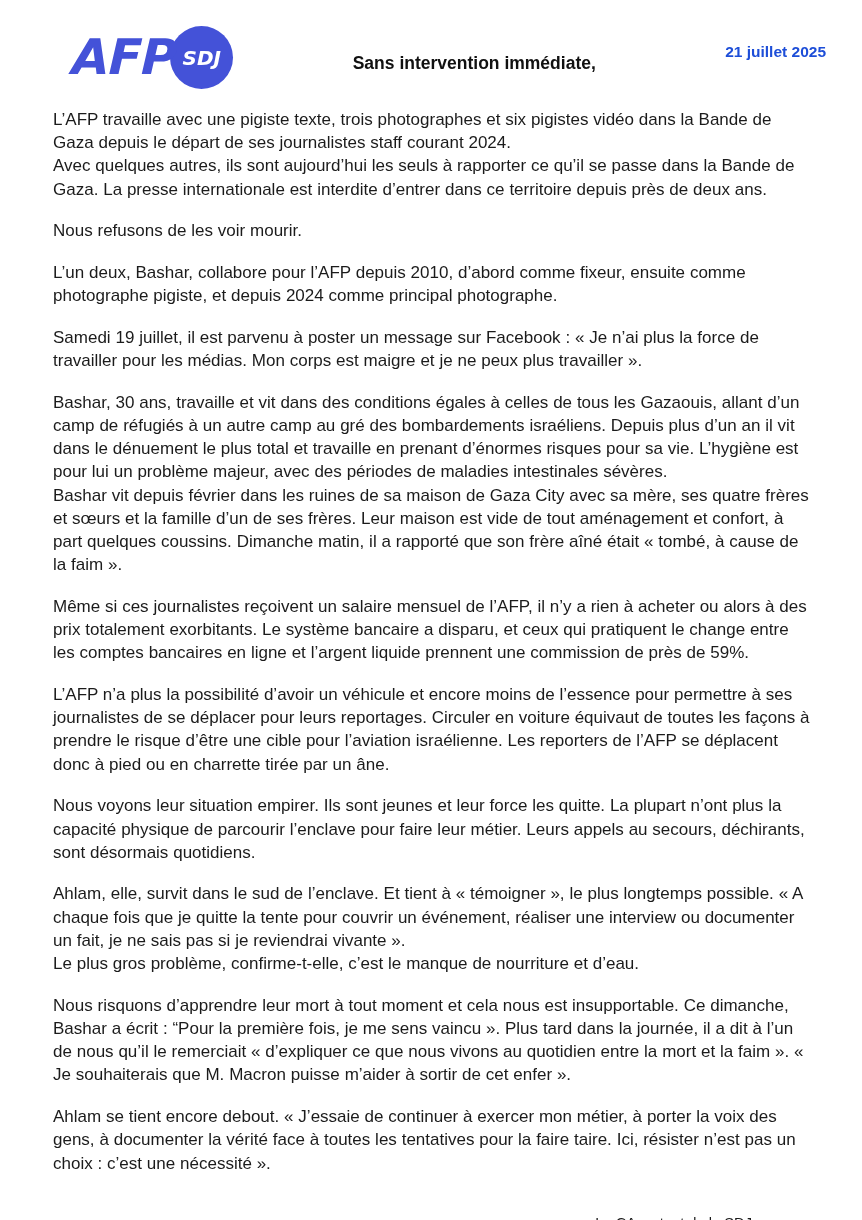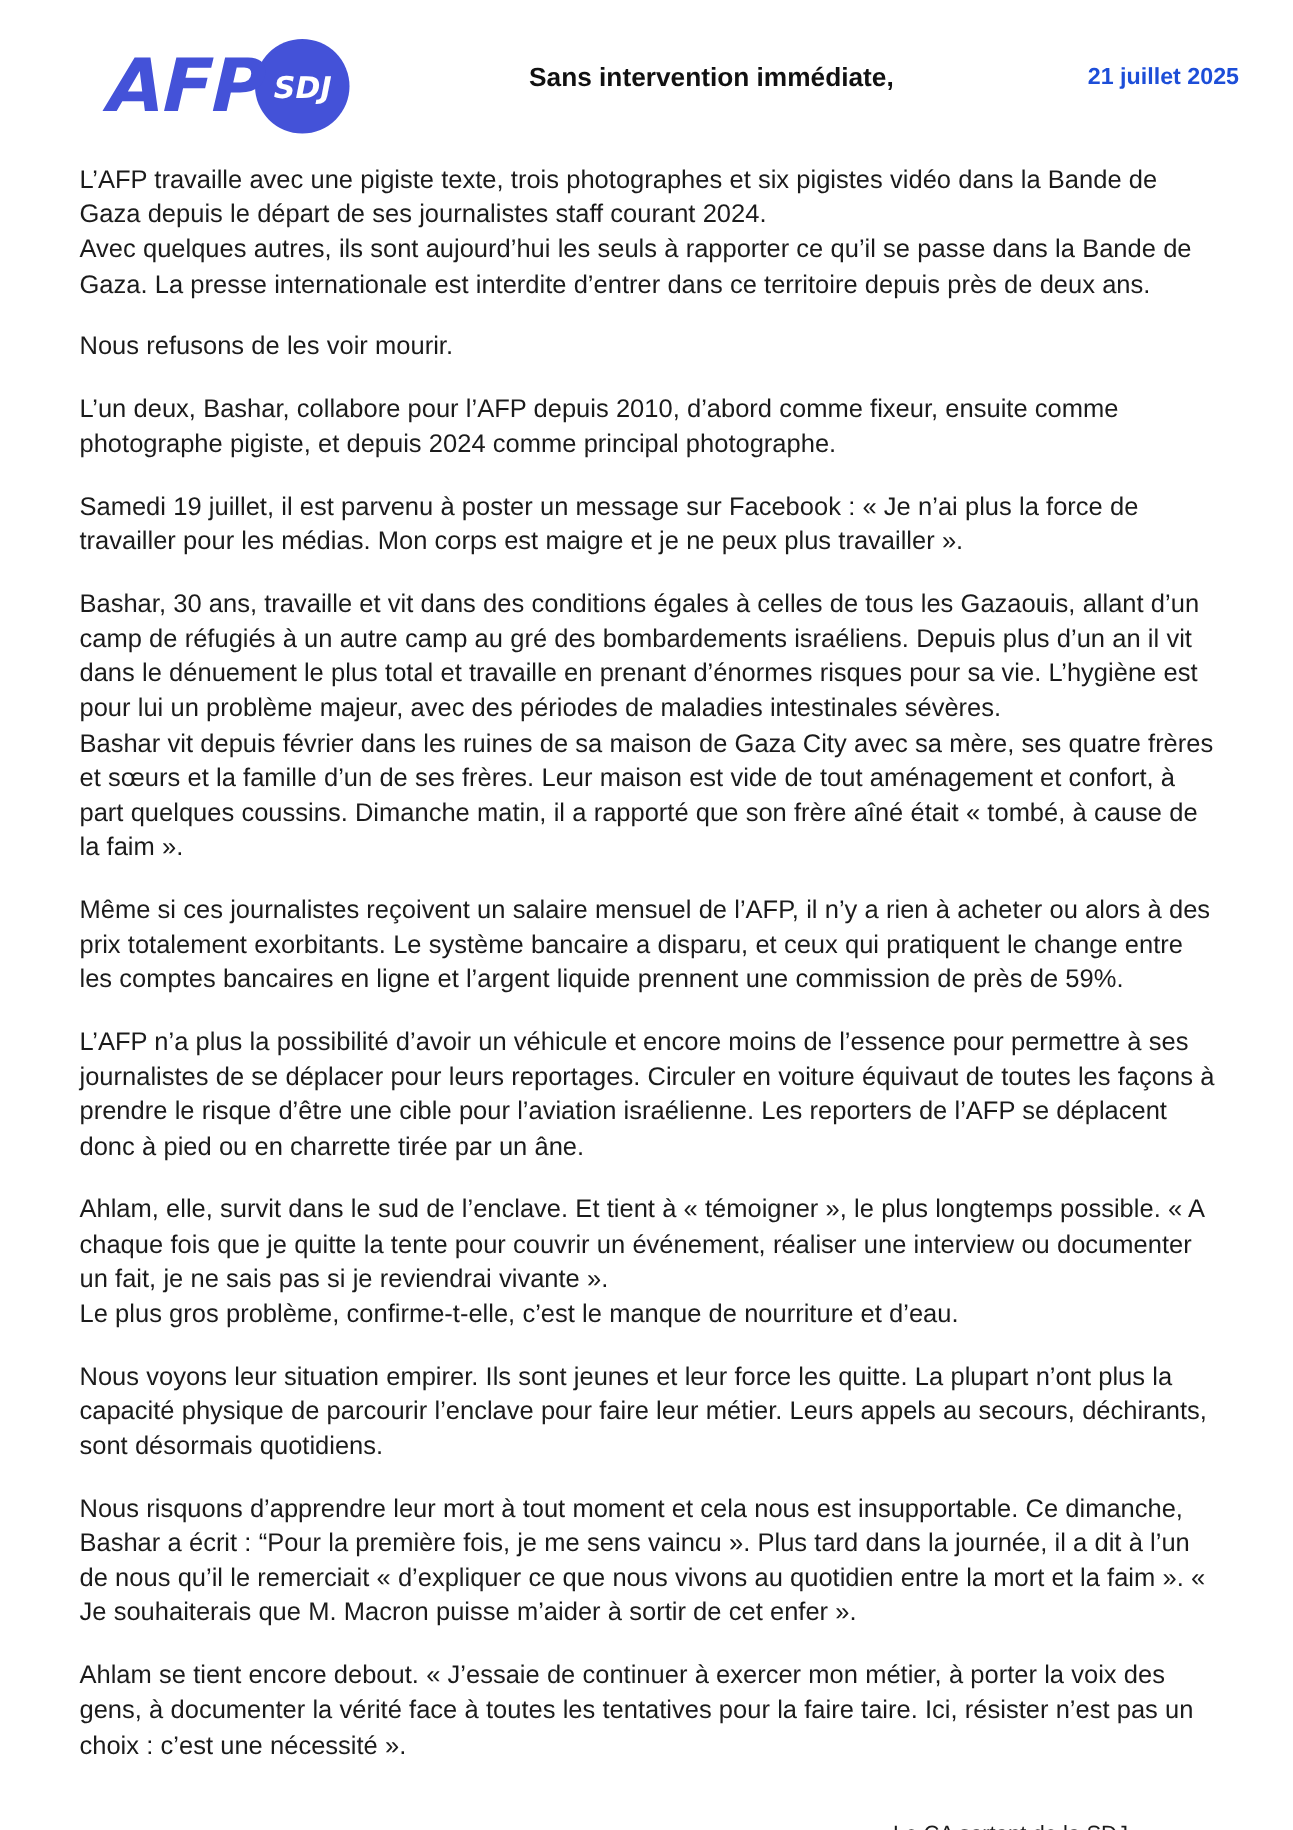--- a/index.html
+++ b/index.html
@@ -85,20 +85,21 @@
     padding-right: 8px;
   }
 
   .doc-title-line {
     font-family: "Liberation Sans", sans-serif;
     font-weight: bold;
     font-size: 17.5px;
     line-height: 1.52;
     color: #111111;
     white-space: nowrap;
+    margin-top: 12px;
   }
 
   .date-block {
     flex: 0 0 auto;
     padding-top: 21px;
     padding-left: 6px;
     text-align: right;
   }
 
   .doc-date {
@@ -167,22 +168,22 @@
 
   <div class="content">
     <div id="paragraphs">
         <p class="para">L’AFP travaille avec une pigiste texte, trois photographes et six pigistes vidéo dans la Bande de Gaza depuis le départ de ses journalistes staff courant 2024.<br>Avec quelques autres, ils sont aujourd’hui les seuls à rapporter ce qu’il se passe dans la Bande de Gaza. La presse internationale est interdite d’entrer dans ce territoire depuis près de deux ans.</p>
         <p class="para">Nous refusons de les voir mourir.</p>
         <p class="para">L’un deux, Bashar, collabore pour l’AFP depuis 2010, d’abord comme fixeur, ensuite comme photographe pigiste, et depuis 2024 comme principal photographe.</p>
         <p class="para">Samedi 19 juillet, il est parvenu à poster un message sur Facebook : « Je n’ai plus la force de travailler pour les médias. Mon corps est maigre et je ne peux plus travailler ».</p>
         <p class="para">Bashar, 30 ans, travaille et vit dans des conditions égales à celles de tous les Gazaouis, allant d’un camp de réfugiés à un autre camp au gré des bombardements israéliens. Depuis plus d’un an il vit dans le dénuement le plus total et travaille en prenant d’énormes risques pour sa vie. L’hygiène est pour lui un problème majeur, avec des périodes de maladies intestinales sévères.<br>Bashar vit depuis février dans les ruines de sa maison de Gaza City avec sa mère, ses quatre frères et sœurs et la famille d’un de ses frères. Leur maison est vide de tout aménagement et confort, à part quelques coussins. Dimanche matin, il a rapporté que son frère aîné était « tombé, à cause de la faim ».</p>
         <p class="para">Même si ces journalistes reçoivent un salaire mensuel de l’AFP, il n’y a rien à acheter ou alors à des prix totalement exorbitants. Le système bancaire a disparu, et ceux qui pratiquent le change entre les comptes bancaires en ligne et l’argent liquide prennent une commission de près de 59%.</p>
         <p class="para">L’AFP n’a plus la possibilité d’avoir un véhicule et encore moins de l’essence pour permettre à ses journalistes de se déplacer pour leurs reportages. Circuler en voiture équivaut de toutes les façons à prendre le risque d’être une cible pour l’aviation israélienne. Les reporters de l’AFP se déplacent donc à pied ou en charrette tirée par un âne.</p>
+        <p class="para">Nous voyons leur situation empirer. Ils sont jeunes et leur force les quitte. La plupart n’ont plus la capacité physique de parcourir l’enclave pour faire leur métier. Leurs appels au secours, déchirants, sont désormais quotidiens.</p>
         <p class="para">Ahlam, elle, survit dans le sud de l’enclave. Et tient à « témoigner », le plus longtemps possible. « A chaque fois que je quitte la tente pour couvrir un événement, réaliser une interview ou documenter un fait, je ne sais pas si je reviendrai vivante ».<br>Le plus gros problème, confirme-t-elle, c’est le manque de nourriture et d’eau.</p>
-        <p class="para">Nous voyons leur situation empirer. Ils sont jeunes et leur force les quitte. La plupart n’ont plus la capacité physique de parcourir l’enclave pour faire leur métier. Leurs appels au secours, déchirants, sont désormais quotidiens.</p>
         <p class="para">Nous risquons d’apprendre leur mort à tout moment et cela nous est insupportable. Ce dimanche, Bashar a écrit : “Pour la première fois, je me sens vaincu ». Plus tard dans la journée, il a dit à l’un de nous qu’il le remerciait « d’expliquer ce que nous vivons au quotidien entre la mort et la faim ». « Je souhaiterais que M. Macron puisse m’aider à sortir de cet enfer ».</p>
         <p class="para">Ahlam se tient encore debout. « J’essaie de continuer à exercer mon métier, à porter la voix des gens, à documenter la vérité face à toutes les tentatives pour la faire taire. Ici, résister n’est pas un choix : c’est une nécessité ».</p>
       </div>
 
     <div class="signature-row">
       <span class="signature">Le CA sortant de la SDJ</span>
     </div>
   </div>
 
 </div>

